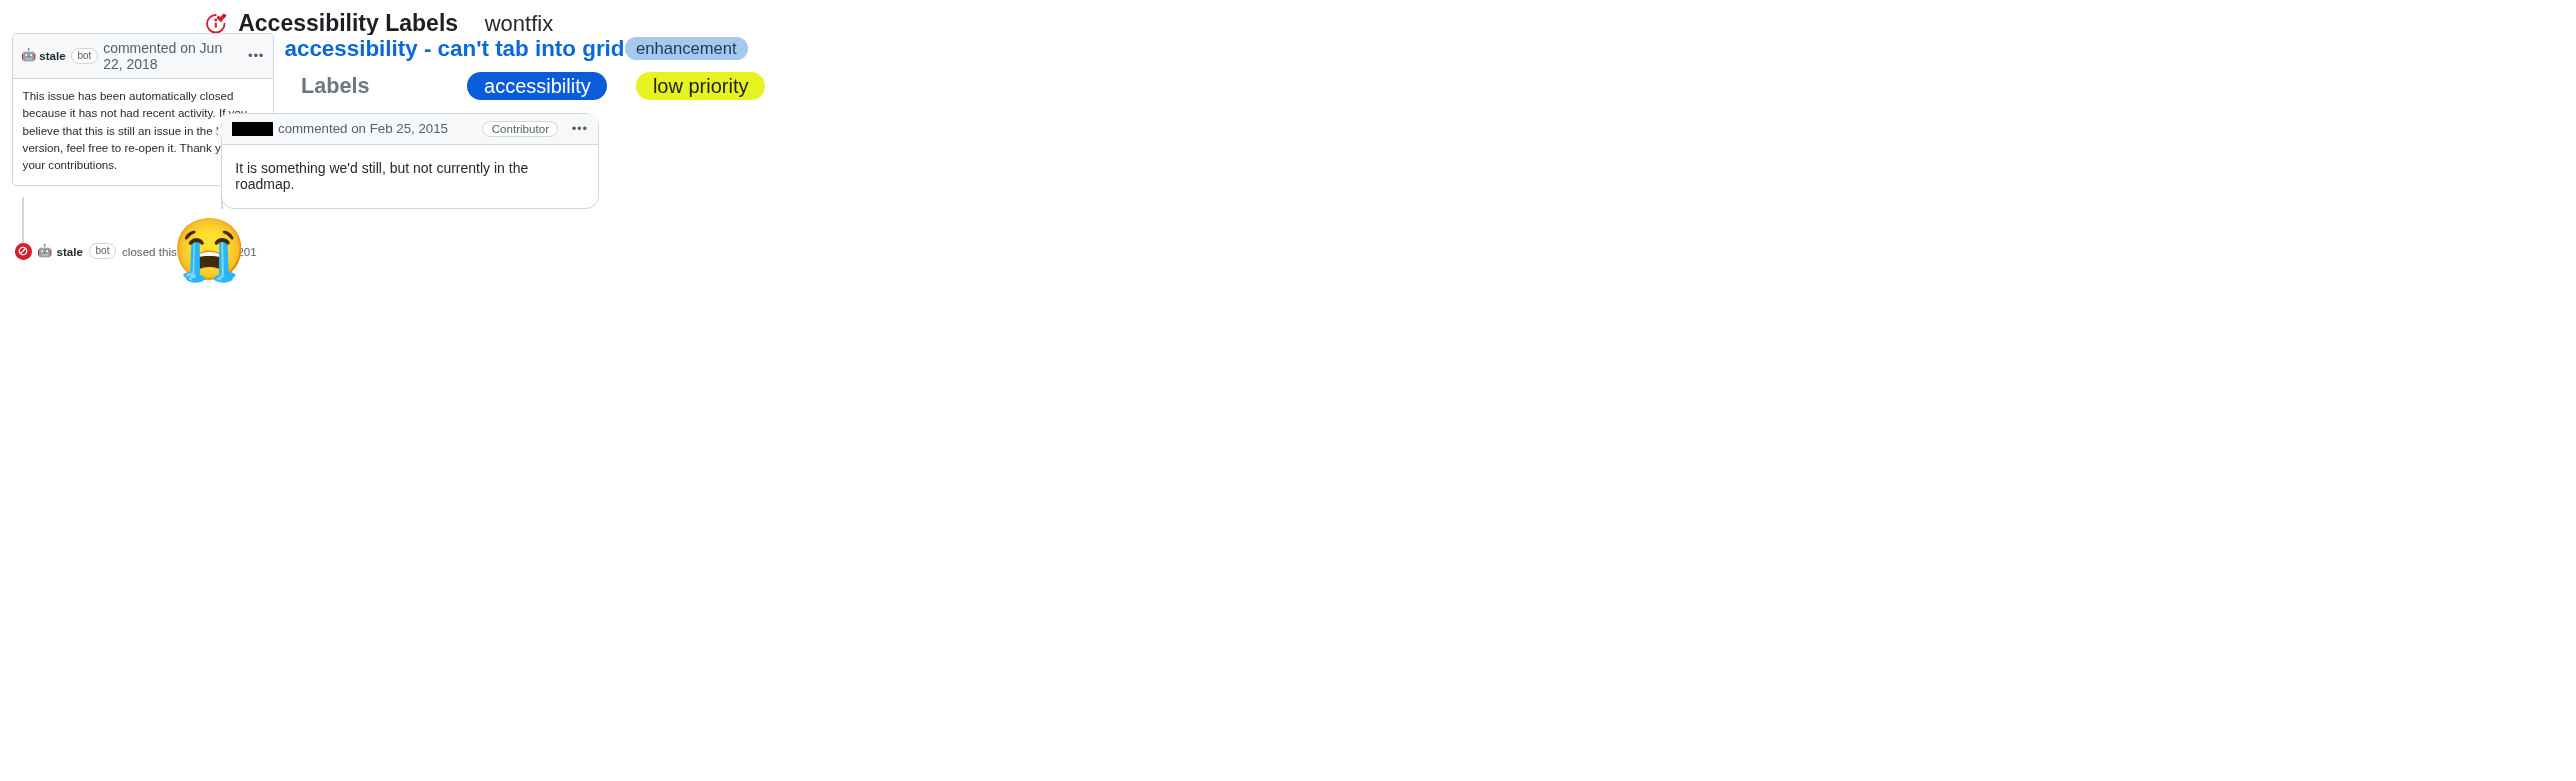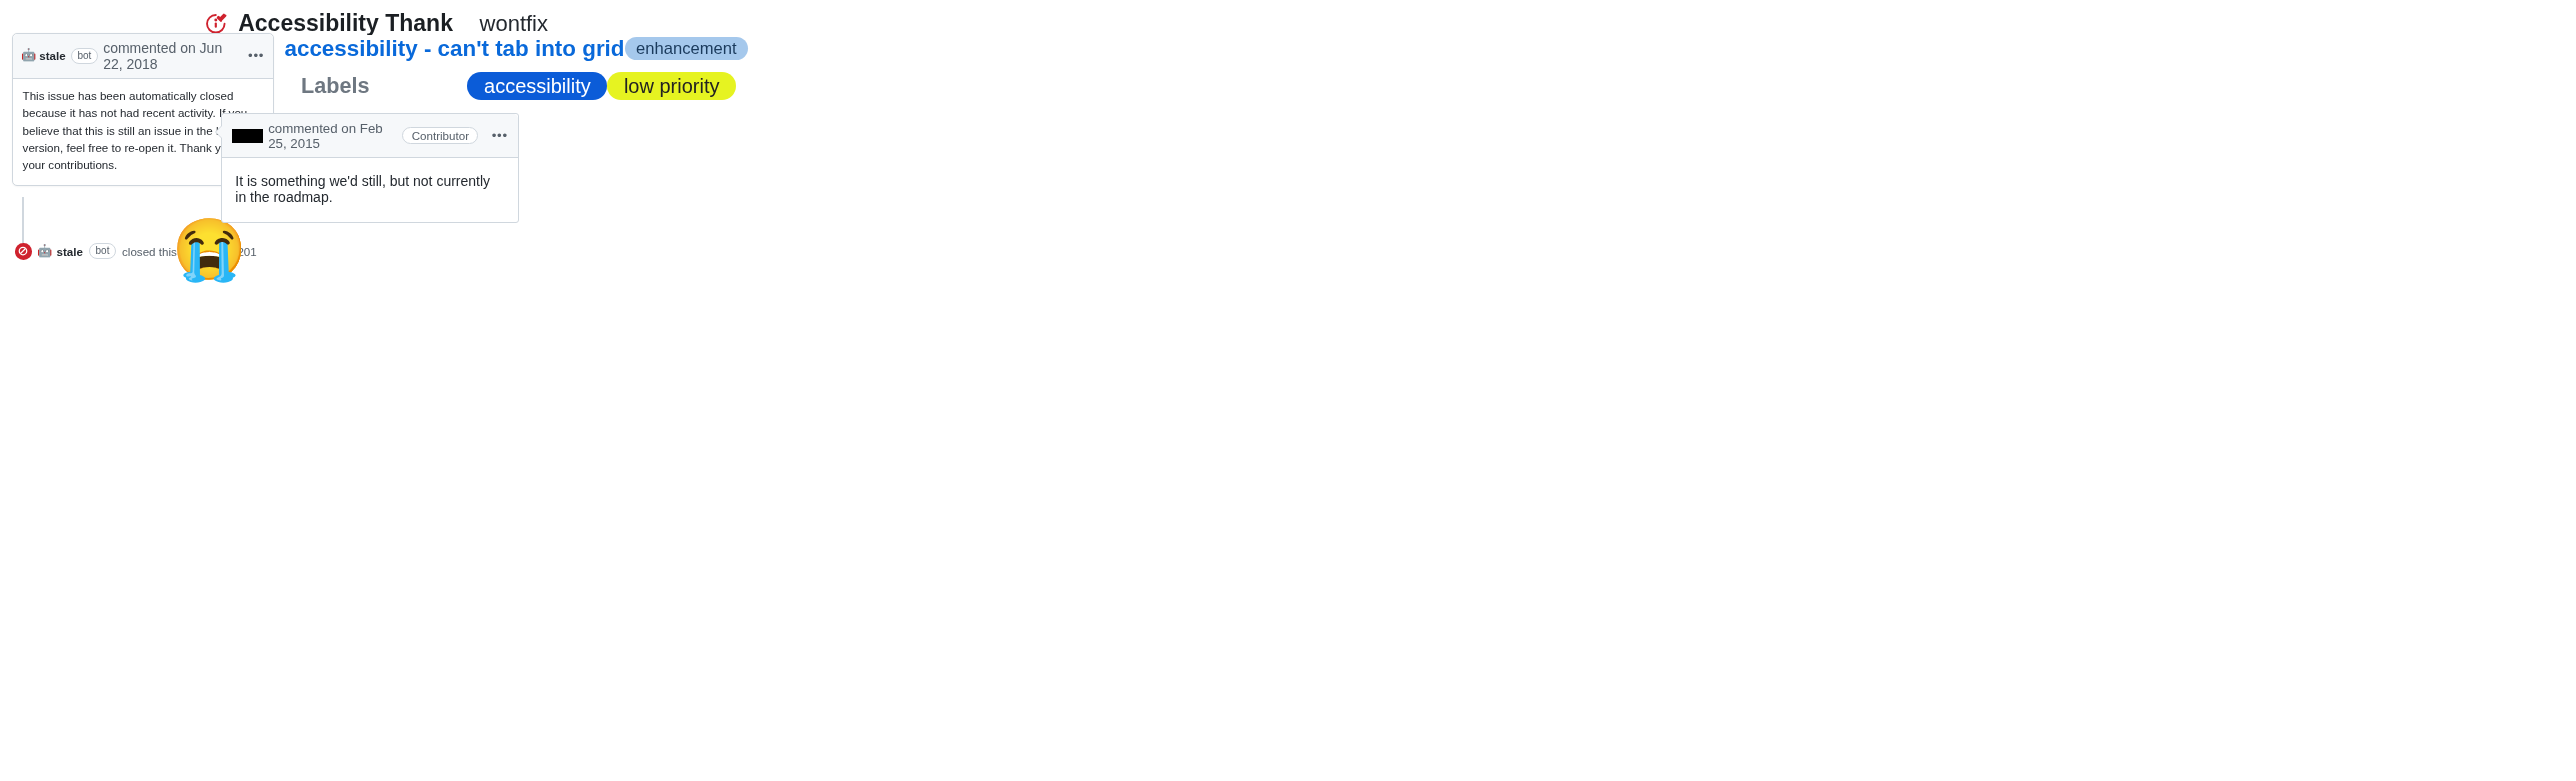--- a/index.html
+++ b/index.html
@@ -134,39 +134,39 @@
     display: flex;
     align-items: center;
     gap: 18px;
     justify-content: center;
   }
   .labels-heading {
     font-size: 21.6px;
     font-weight: 600;
     color: #6e7781;
   }
-  .labels-pills { display: flex; gap: 0; margin-left: 80px; }
+  .labels-pills { display: flex; gap: 29px; margin-left: 80px; }
   .pill {
     display: inline-block;
     font-size: 20px;
     border-radius: 20px;
     padding: 2.5px 16.6px;
     font-weight: 400;
   }
   .pill-blue { background: #0b5cd8; color: #ffffff; }
   .pill-yellow { background: #e6f321; color: #222; }
 
   
   .right-card {
     position: absolute;
     top: 113px;
     left: 221px;
-    width: 298px;
+    width: 378px;
     border: 0.8px solid #d0d7de;
-    border-radius: 3px;
+    border-radius: 13px;
     background: #ffffff;
   }
   .right-card::before {
     content: "";
     position: absolute;
     left: -6.6px;
     top: 11.6px;
     width: 0; height: 0;
     border-top: 6.6px solid transparent;
     border-bottom: 6.6px solid transparent;
@@ -236,21 +236,21 @@
 <div class="title-row">
   <span class="title-icon-wrap">
     <svg viewBox="0 0 16 16" width="21.6" height="21.6">
       <path fill="none" stroke="#cf222e" stroke-width="1.4" d="M8 1.5 A6.5 6.5 0 1 0 14.5 8" stroke-linecap="round"></path>
       <path fill="none" stroke="#cf222e" stroke-width="1.6" stroke-linecap="round" d="M10.5 2.5 L12.8 4.8 M12.8 2.5 L15 0.3" transform="translate(-1,1)"></path>
       <path fill="none" stroke="#cf222e" stroke-width="1.8" stroke-linecap="round" d="M11 3 l2 2 l3 -3" transform="translate(-1,0)"></path>
       <circle cx="8" cy="5.2" r="1.1" fill="#cf222e"></circle>
       <rect x="7.2" y="7" width="1.6" height="4" rx="0.8" fill="#cf222e"></rect>
     </svg>
   </span>
-  <span class="title-text">Accessibility Thank</span>
+  <span class="title-text">Accessibility Labels</span>
   <span class="title-tag">wontfix</span>
 </div>
 
 <div class="left-card">
   <div class="left-card-header">
     <span class="robot-icon">🤖</span>
     <a class="author-link">stale</a>
     <span class="bot-badge">bot</span>
     <span class="comment-meta">commented on Jun 22, 2018</span>
     <span class="kebab">•••</span>

